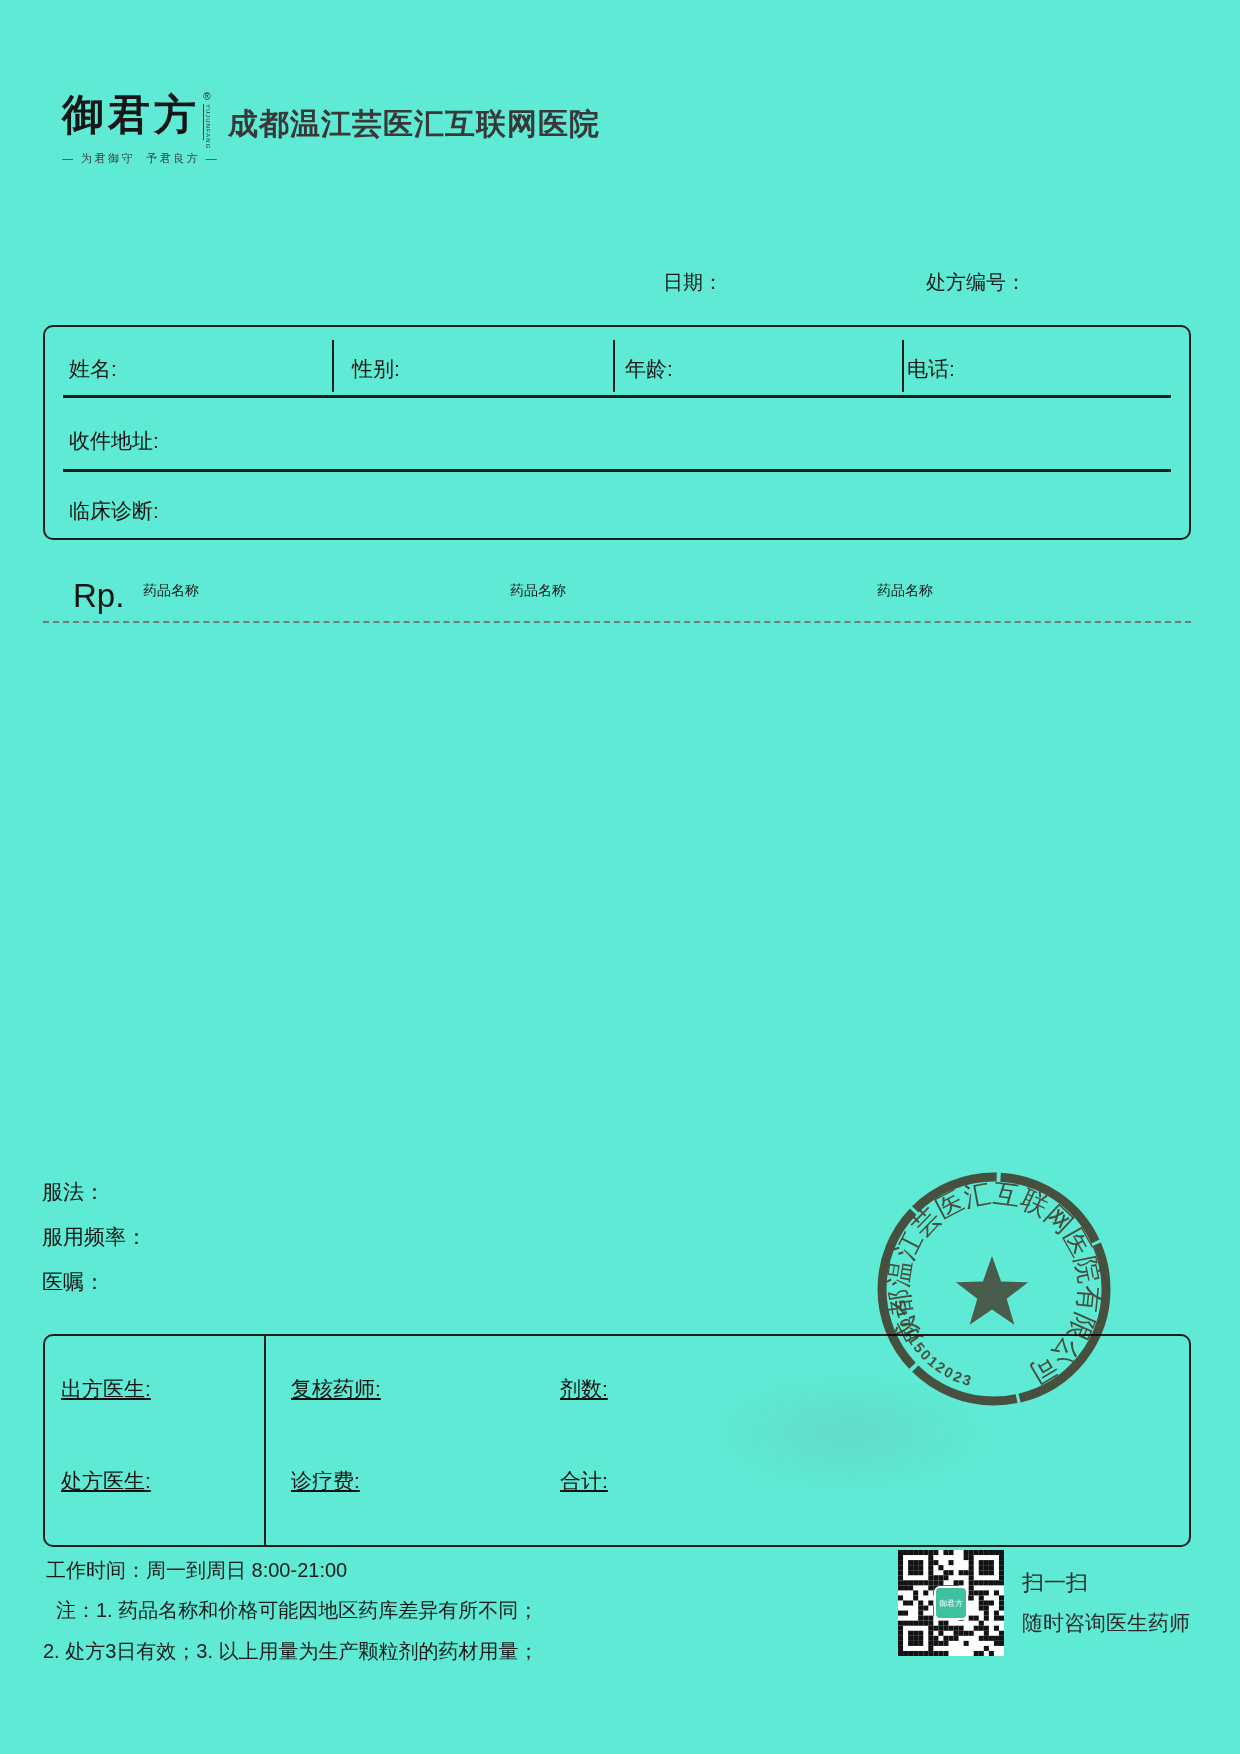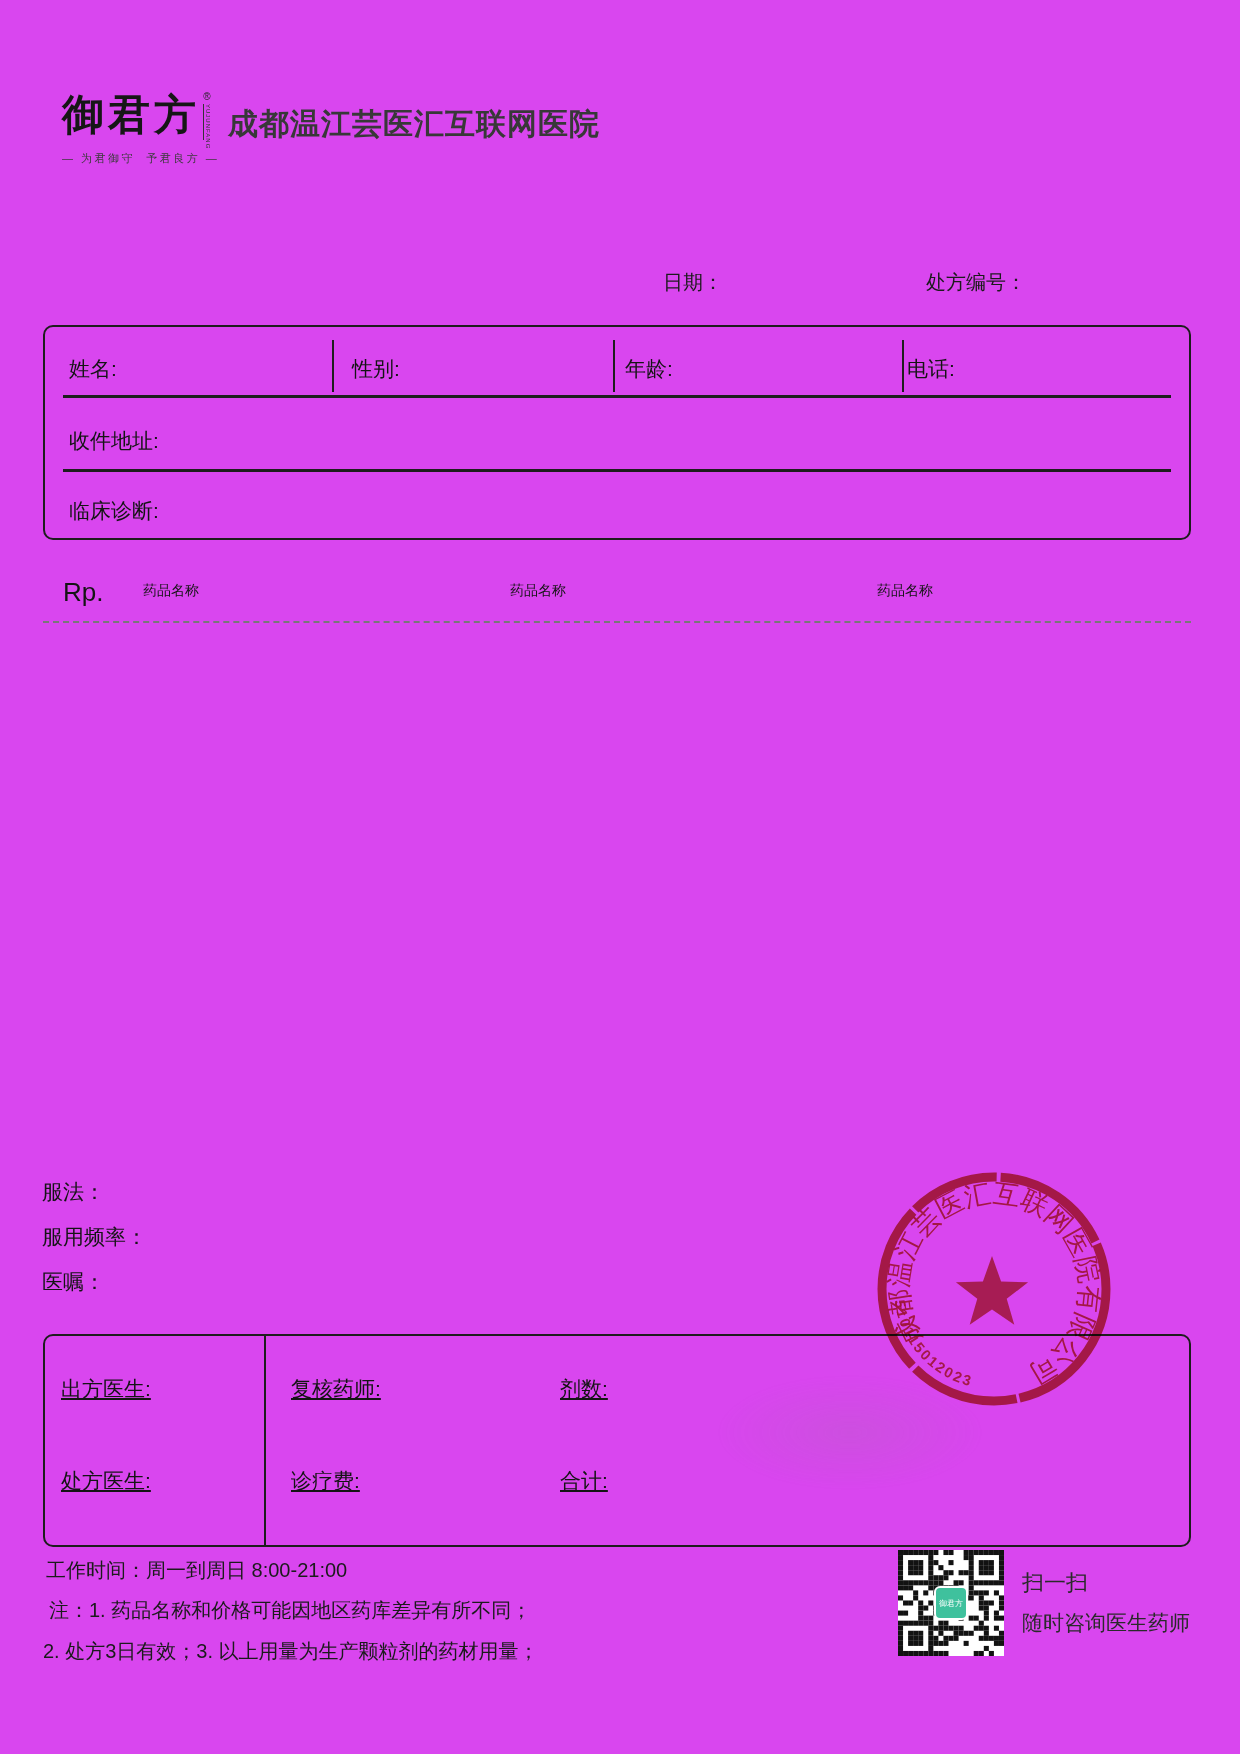--- a/index.html
+++ b/index.html
@@ -2,21 +2,21 @@
 <html style="--ink: #1d1d1d; --stamp-red: #b5372a; --qr-green: #3fc19d;"><head>
 <meta charset="utf-8">
 <style>
   :root{
     --ink:#1d1d1d;
     --stamp-red:#b5372a;
     --qr-green:#3fc19d;
   }
   html,body{margin:0;padding:0;background:#fff;}
   .page{
-    position:relative;width:1240px;height:1754px;background:#d946ef;
+    position:relative;width:1240px;height:1754px;background:#5eead4;
     font-family:"Liberation Sans","DejaVu Sans",sans-serif;color:#1f1f1f;overflow:hidden;
   }
   
   .logo{position:absolute;left:62px;top:92px;}
   .logo-row{display:flex;align-items:flex-start;}
   .logo-text{font-family:"DejaVu Serif","Liberation Serif",serif;font-size:42px;font-weight:700;letter-spacing:4px;color:#161616;line-height:1.1;}
   .logo-side{display:flex;flex-direction:column;align-items:center;margin-left:3px;}
   .logo-reg{font-size:10px;color:#222;line-height:1;}
   .logo-vertical{writing-mode:vertical-rl;font-size:6px;letter-spacing:1px;color:#333;border-left:1.5px solid #333;padding-left:1px;margin-top:2px;height:36px;}
   .logo-tagline{margin-top:11px;font-size:11px;letter-spacing:2.5px;color:#3a3a3a;white-space:pre;}
@@ -35,21 +35,21 @@
   .pb-address{left:24px;top:100px;}
   .pb-diagnosis{left:24px;top:170px;}
   .pb-vdiv{position:absolute;width:2px;top:13px;height:52px;background:var(--ink);}
   .pb-vdiv.v1{left:287px;}
   .pb-vdiv.v2{left:568px;}
   .pb-vdiv.v3{left:857px;}
   .pb-hline{position:absolute;left:18px;right:18px;height:2.5px;background:var(--ink);}
   .pb-hline.h1{top:68px;}
   .pb-hline.h2{top:142px;}
   
-  .rp-label{position:absolute;left:63px;top:577px;font-size:26px;color:#141414;}
+  .rp-label{position:absolute;left:73px;top:577px;font-size:33px;color:#141414;}
   .drug-col{position:absolute;top:582px;font-size:14px;color:#141414;}
   .drug-col.c1{left:143px;}
   .drug-col.c2{left:510px;}
   .drug-col.c3{left:877px;}
   .dash-sep{position:absolute;left:43px;top:621px;width:1148px;height:0;border-top:2px dashed #787878;}
   
   .usage-line{position:absolute;left:42px;font-size:21px;color:#141414;}
   .usage-method{top:1178px;}
   .usage-freq{top:1223px;}
   .usage-advice{top:1268px;}
@@ -60,21 +60,21 @@
   .so-r1{top:39px;}
   .so-r2{top:131px;}
   .so-c1{left:16px;}
   .so-c2{left:246px;text-align:right;}
   .so-c3{left:515px;}
   
   .stamp{position:absolute;left:874px;top:1169px;width:240px;height:240px;z-index:5;mix-blend-mode:multiply;opacity:0.92;}
   .smudge{position:absolute;left:715px;top:1375px;width:270px;height:115px;background:radial-gradient(ellipse at center,rgba(135,135,135,0.14),rgba(135,135,135,0) 70%);filter:blur(2px);z-index:2;}
   
   .footer-hours{position:absolute;left:46px;top:1557px;font-size:20px;color:#1b1b1b;}
-  .footer-note1{position:absolute;left:49px;top:1597px;font-size:20px;color:#1b1b1b;}
+  .footer-note1{position:absolute;left:56px;top:1597px;font-size:20px;color:#1b1b1b;}
   .footer-note2{position:absolute;left:43px;top:1638px;font-size:20px;color:#1b1b1b;}
   .qr{position:absolute;left:898px;top:1550px;width:106px;height:106px;}
   .qr svg{display:block;width:106px;height:106px;}
   .qr-center{position:absolute;left:50%;top:50%;transform:translate(-50%,-50%);width:30px;height:30px;background:var(--qr-green);border:2px solid #fff;border-radius:6px;color:#fff;font-size:8px;display:flex;align-items:center;justify-content:center;letter-spacing:0;}
   .qr-cap1{position:absolute;left:1022px;top:1568px;font-size:22px;color:#2a2a2a;}
   .qr-cap2{position:absolute;left:1022px;top:1609px;font-size:21px;color:#2a2a2a;}
 </style>
 </head>
 <body>
 

